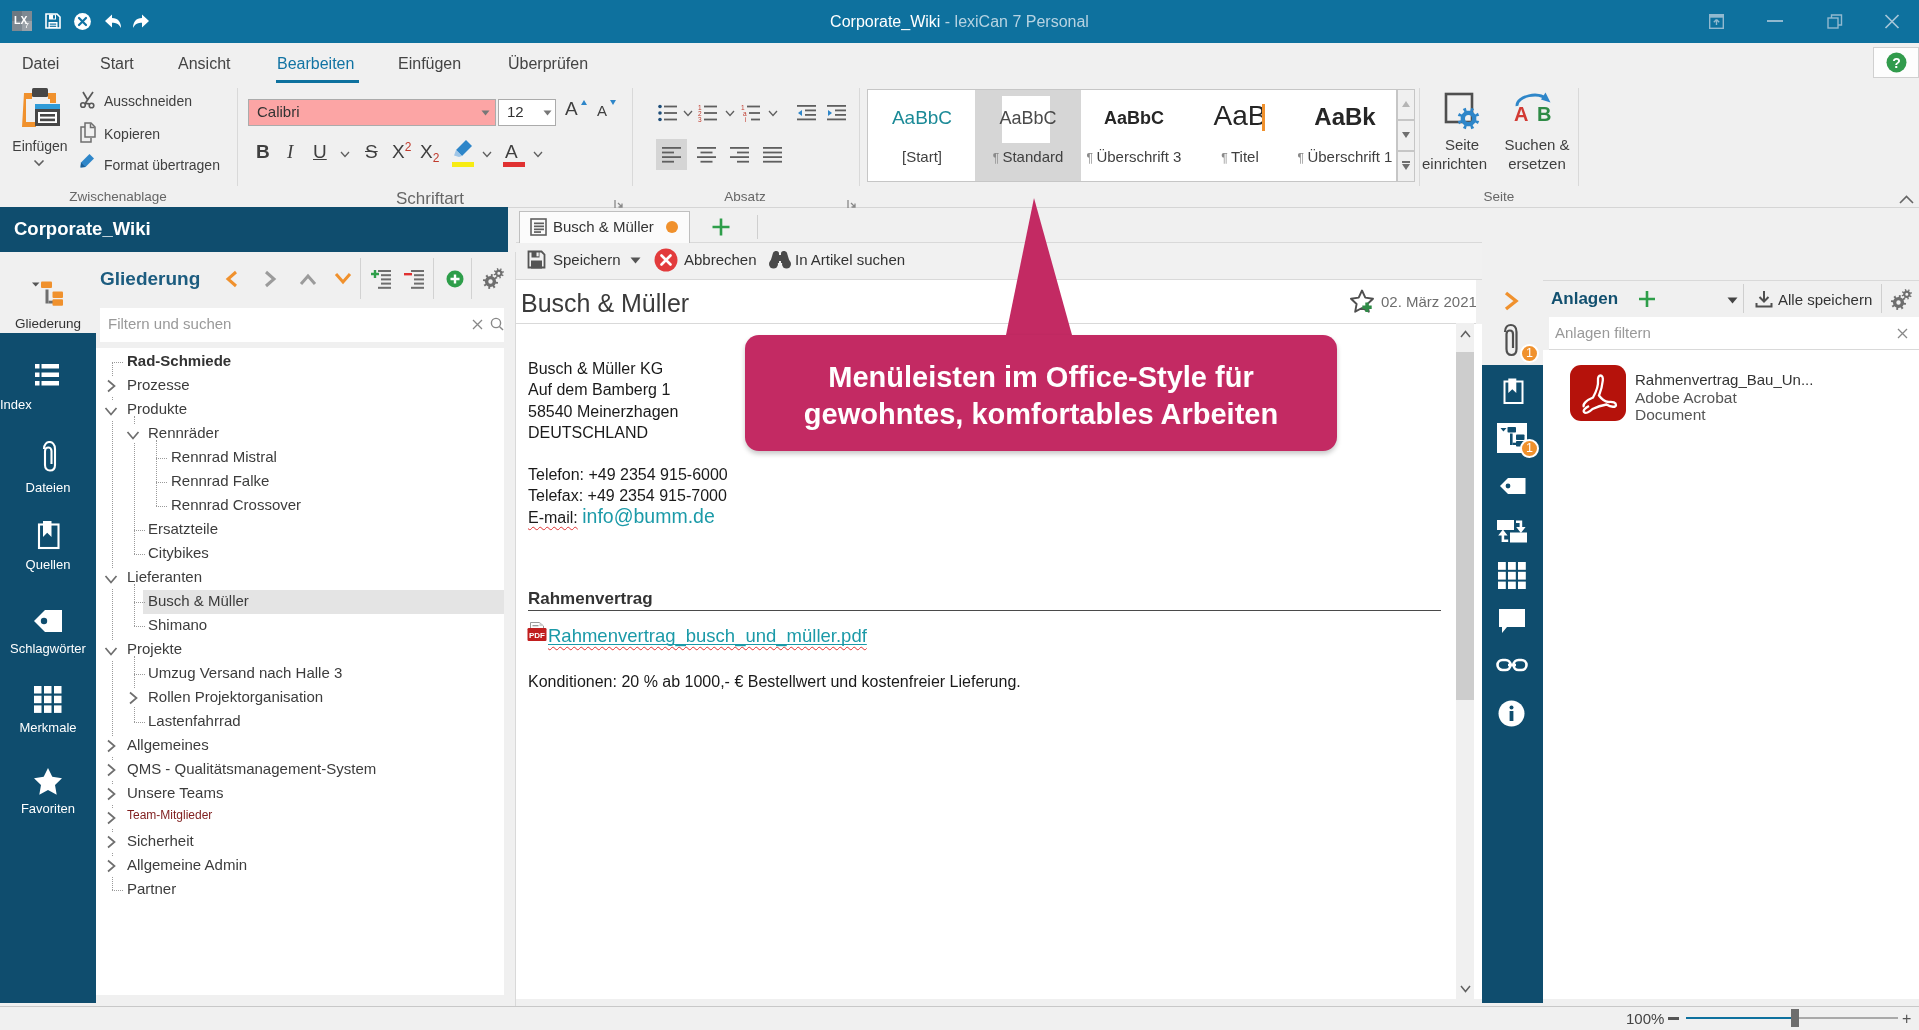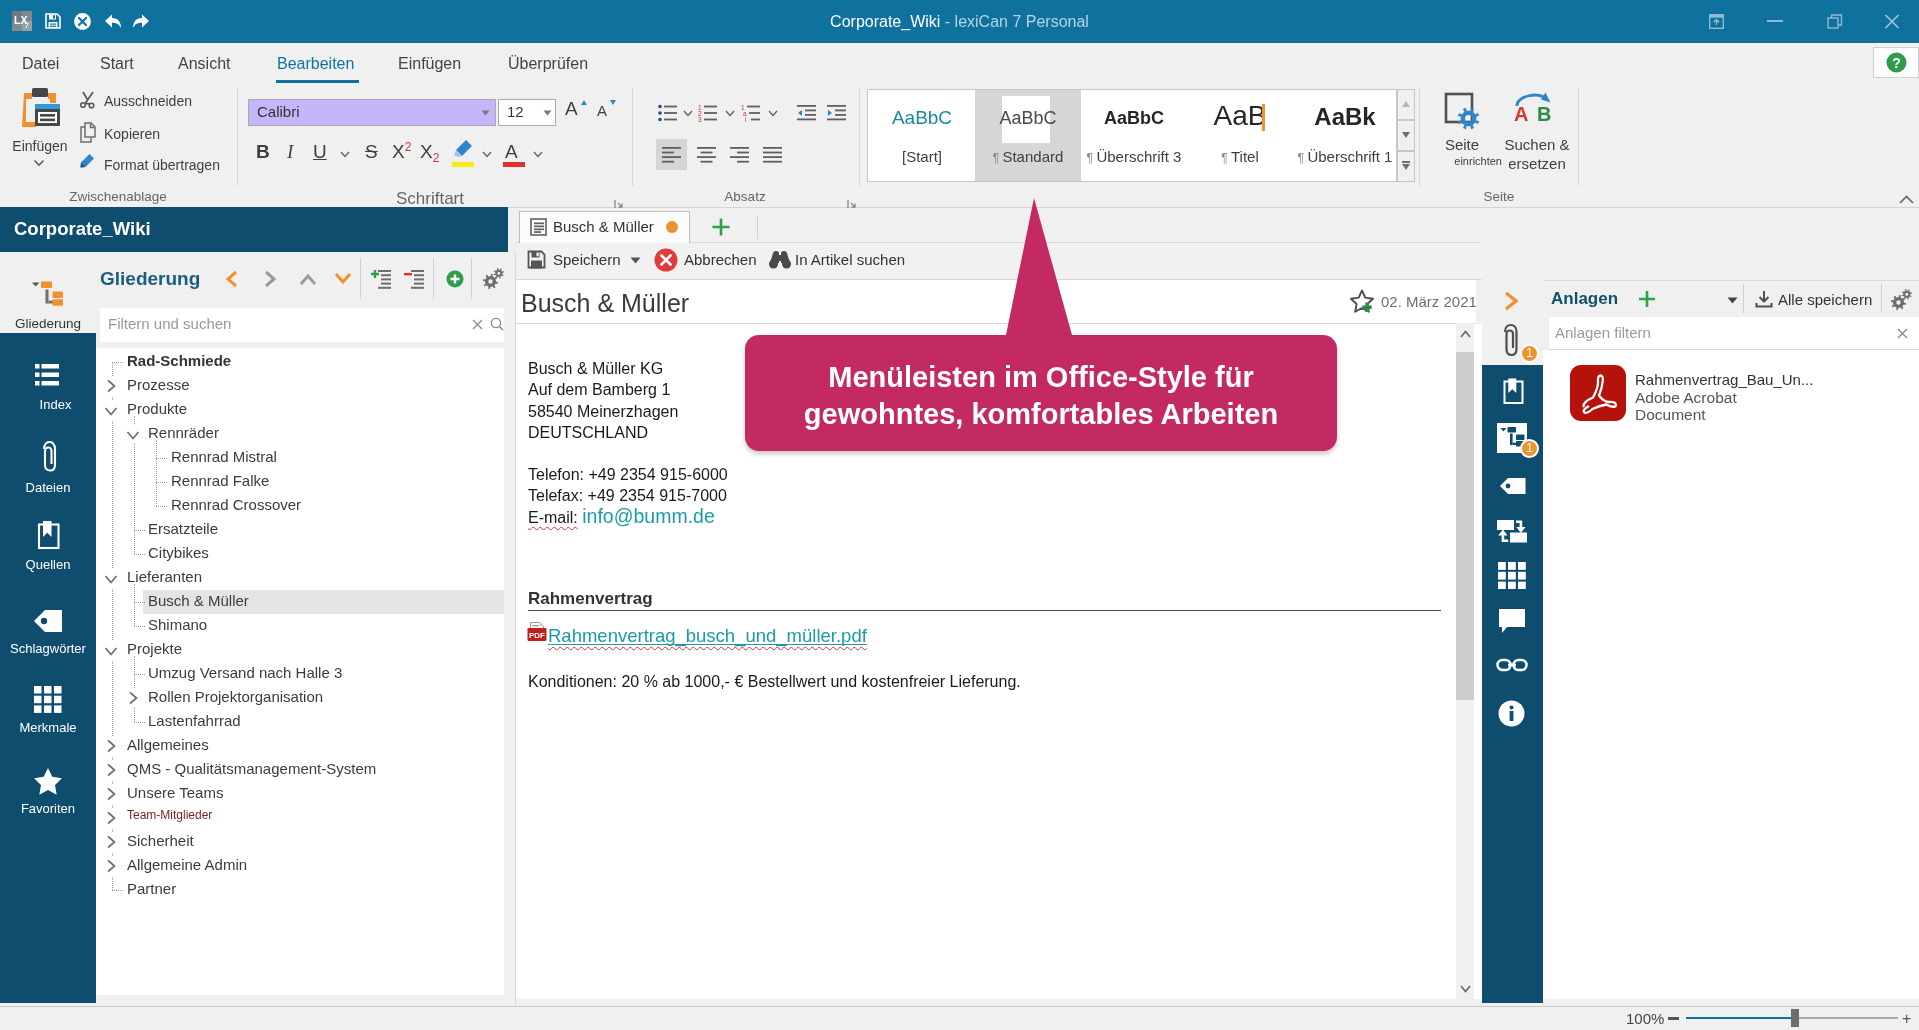--- a/index.html
+++ b/index.html
@@ -103,21 +103,21 @@
 <div class="abs" style="left:104px;top:126px;font-size:14px;color:#3f3f3f;">Kopieren</div>
 
 <svg class="abs" style="left:79px;top:153px" width="16" height="16" viewBox="0 0 16 16">
   <path d="M10.5 1 L15 5.5 L6.5 14 L1.5 14.5 L2 9.5 Z" fill="#2e86c9"></path>
   <path d="M2 9.5 L6.5 14 L1.5 14.5 Z" fill="#1c5f96"></path>
 </svg>
 <div class="abs" style="left:104px;top:157px;font-size:14px;color:#3f3f3f;">Format übertragen</div>
 <div class="abs" style="left:48px;top:189px;width:140px;text-align:center;font-size:13.5px;color:#666;">Zwischenablage</div>
 <div class="abs" style="left:237px;top:88px;width:1px;height:98px;background:#d9d9d9;"></div>
 
-<div class="abs" style="left:248px;top:99px;width:248px;height:27px;background:#c4b5fd;border:1px solid #ababab;">
+<div class="abs" style="left:248px;top:99px;width:248px;height:27px;background:#fca5a5;border:1px solid #ababab;">
   <div class="abs" style="left:8px;top:3px;font-size:15px;color:#333;">Calibri</div>
   <svg class="abs" style="left:232px;top:10px" width="9" height="6" viewBox="0 0 9 6">
       <path d="M0.5 0.5 L8.5 0.5 L4.5 5.5 Z" fill="#777"></path>
     </svg>
 </div>
 <div class="abs" style="left:498px;top:99px;width:58px;height:27px;background:#fff;border:1px solid #ababab;">
   <div class="abs" style="left:8px;top:3px;font-size:15px;color:#333;">12</div>
   <svg class="abs" style="left:44px;top:10px" width="9" height="6" viewBox="0 0 9 6">
       <path d="M0.5 0.5 L8.5 0.5 L4.5 5.5 Z" fill="#777"></path>
     </svg>
@@ -272,21 +272,21 @@
     <path d="M4 6 L8 0 L0 0 Z" fill="#6f6f6f"></path>
   </svg>
 <div class="abs" style="left:1090px;top:189px;width:110px;text-align:right;font-size:13.5px;color:#666;margin-top:24px;">Formatvorlage</div>
 <div class="abs" style="left:1419px;top:88px;width:1px;height:98px;background:#d9d9d9;"></div>
 
 <svg class="abs" style="left:1444px;top:92px" width="36" height="38" viewBox="0 0 36 38">
   <rect x="2" y="2" width="26" height="28" fill="none" stroke="#4f4f4f" stroke-width="2.6"></rect>
   <path d="M35.2 29.1 L33.9 32.1 L31.4 30.6 L28.6 33.3 L30.2 35.9 L27.2 37.2 L26.4 34.3 L22.6 34.3 L21.9 37.2 L18.9 35.9 L20.4 33.4 L17.7 30.6 L15.1 32.2 L13.8 29.2 L16.7 28.4 L16.7 24.6 L13.8 23.9 L15.1 20.9 L17.6 22.4 L20.4 19.7 L18.8 17.1 L21.8 15.8 L22.6 18.7 L26.4 18.7 L27.1 15.8 L30.1 17.1 L28.6 19.6 L31.3 22.4 L33.9 20.8 L35.2 23.8 L32.3 24.6 L32.3 28.4 Z M24.5 23 A3.5 3.5 0 1 0 24.5 30 A3.5 3.5 0 1 0 24.5 23 Z" fill="#2e86c9" fill-rule="evenodd"></path>
 </svg>
 <div class="abs" style="left:1422px;top:136px;width:80px;text-align:center;font-size:15px;color:#3f3f3f;">Seite</div>
-<div class="abs" style="left:1422px;top:155px;width:80px;text-align:right;font-size:11px;color:#3f3f3f;">einrichten</div>
+<div class="abs" style="left:1422px;top:155px;width:80px;text-align:left;font-size:15px;color:#3f3f3f;">einrichten</div>
 <div class="abs" style="left:1514px;top:103px;font-size:20px;font-weight:bold;color:#d23b34;">A</div>
 <div class="abs" style="left:1537px;top:103px;font-size:20px;font-weight:bold;color:#2e8b46;">B</div>
 <svg class="abs" style="left:1512px;top:91px" width="46" height="18" viewBox="0 0 46 18">
   <path d="M5 15 C4 5 28 0 34 8" fill="none" stroke="#2e86c9" stroke-width="2.8"></path>
   <path d="M29 8.5 L38.5 11.5 L33.5 1.5 Z" fill="#2e86c9"></path>
 </svg>
 <div class="abs" style="left:1497px;top:136px;width:80px;text-align:center;font-size:15px;color:#3f3f3f;">Suchen &amp;</div>
 <div class="abs" style="left:1497px;top:155px;width:80px;text-align:center;font-size:15px;color:#3f3f3f;">ersetzen</div>
 <div class="abs" style="left:1462px;top:189px;width:74px;text-align:center;font-size:13.5px;color:#666;">Seite</div>
 <div class="abs" style="left:1578px;top:88px;width:1px;height:98px;background:#d9d9d9;"></div>
@@ -319,21 +319,21 @@
 <svg class="abs" style="left:35px;top:364px" width="24" height="22" viewBox="0 0 24 22">
   <g fill="#fff">
   <rect x="0" y="0" width="4.5" height="4.5"></rect>
       <rect x="6.5" y="0" width="17.5" height="4.5"></rect>
   <rect x="0" y="8.5" width="4.5" height="4.5"></rect>
       <rect x="6.5" y="8.5" width="17.5" height="4.5"></rect>
   <rect x="0" y="17" width="4.5" height="4.5"></rect>
       <rect x="6.5" y="17" width="17.5" height="4.5"></rect>
   </g>
 </svg>
-<div class="abs" style="left:0px;top:397px;width:111px;text-align:center;font-size:13px;color:#fff;">Index</div>
+<div class="abs" style="left:0px;top:397px;width:111px;font-size:13px;color:#fff;">Index</div>
 
 <svg class="abs" style="left:38px;top:441px" width="22" height="33" viewBox="0 0 22 33">
   <path d="M6 8 C6 3 9 1 11.5 1 C14 1 17 3 17 8 L17 24 C17 27.5 15 29.5 12 29.5 C9 29.5 7 27.5 7 24 L7 10 C7 8 8.5 6.5 10.3 6.5 C12 6.5 13.5 8 13.5 10 L13.5 23" fill="none" stroke="#fff" stroke-width="2.1"></path>
 </svg>
 <div class="abs" style="left:0px;top:480px;width:96px;text-align:center;font-size:13px;color:#fff;">Dateien</div>
 
 <svg class="abs" style="left:36px;top:519px" width="25" height="31" viewBox="0 0 25 31">
   <rect x="3" y="5.5" width="19.5" height="23.5" fill="none" stroke="#fff" stroke-width="2.1"></rect>
   <path d="M7 2 H15.5 V18 L11.2 13.8 L7 18 Z" fill="#fff"></path>
 </svg>

